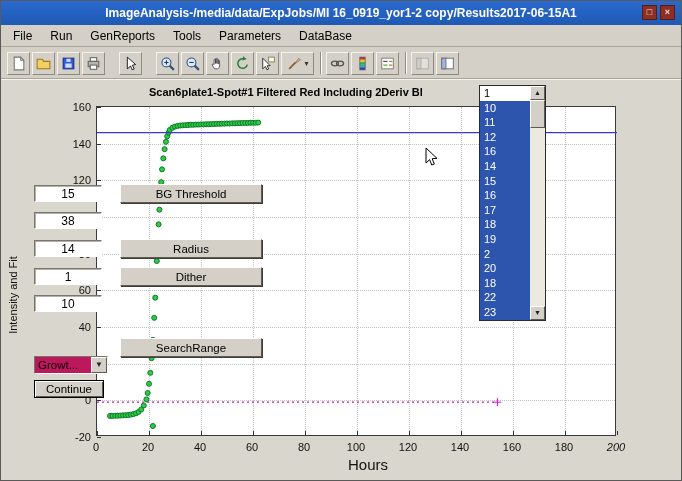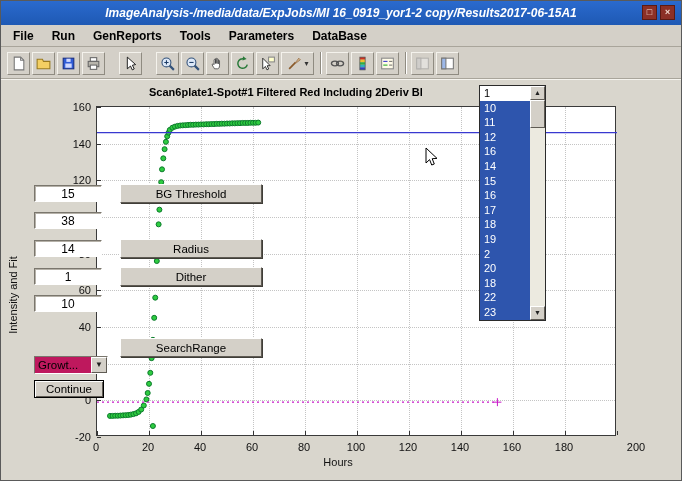--- a/index.html
+++ b/index.html
@@ -7,36 +7,36 @@
   #window {
     position:relative; width:682px; height:481px;
     background:#d4d0c8; border:1px solid #5a5a5a; overflow:hidden;
     font-family:"Liberation Sans", sans-serif;
   }
   
   #titlebar {
     position:absolute; left:0; top:0; width:100%; height:24px;
     background:linear-gradient(180deg,#2a6ace,#1e59b4);
     color:#fff; display:flex; align-items:center; justify-content:center;
-    font-size:12px; font-weight:bold;font-style:italic;
+    font-size:12px; font-weight:bold;
   }
   .tb-btn {
     position:absolute; top:4px; width:15px; height:15px;
     background:#8c3026; border:1px solid #5c1a12; color:#f4ddd2;
     font-size:9px; line-height:13px; text-align:center; cursor:default;
   }
   #max-btn { right:24px; }
   #close-btn { right:6px; }
   
   #menu-bar {
     position:absolute; left:0; top:24px; width:100%; height:22px;
     background:#d4d0c8; border-bottom:1px solid #a9a59b;
     display:flex; align-items:center; font-size:12px; padding-left:4px;
   }
-  .menu-item { padding:2px 8px; margin-right:2px; color:#000;font-weight:bold; }
+  .menu-item { padding:2px 8px; margin-right:2px; color:#000; }
   
   #toolbar {
     position:absolute; left:0; top:47px; width:100%; height:31px;
     background:#d4d0c8; border-bottom:1px solid #a9a59b;
     display:flex; align-items:center; padding-left:6px;
   }
   .tool-btn {
     width:23px; height:23px; margin-right:2px; background:#d4d0c8;
     border:1px solid; border-color:#f4f2ec #8f8b81 #8f8b81 #f4f2ec;
     display:flex; align-items:center; justify-content:center;
@@ -59,21 +59,21 @@
   .hgrid { position:absolute; left:0; right:0; height:0; border-top:1px dotted #c4c4c4; }
   .xtickmark { position:absolute; bottom:0; width:0; height:4px; border-left:1px solid #333; }
   .ytickmark { position:absolute; left:0; height:0; width:4px; border-top:1px solid #333; }
   #chart-svg { position:absolute; left:0; top:0; }
   .xtick { position:absolute; top:439px; width:30px; text-align:center; font-size:11px; color:#111; }
   .ytick { position:absolute; left:58px; width:32px; text-align:right; font-size:11px; color:#111; }
   #plot-title {
     position:absolute; left:148px; top:85px; font-size:11px; font-weight:bold;
     color:#000; white-space:nowrap;
   }
-  #xlabel { position:absolute; left:77px; top:455px; width:520px; text-align:center; font-size:11px; color:#111; }
+  #xlabel { position:absolute; left:107px; top:455px; width:520px; text-align:center; font-size:15px; color:#111; }
   #ylabel {
     position:absolute; left:-88px; top:288px; width:200px; text-align:center;
     font-size:11px; color:#111; transform:rotate(-90deg);
   }
   
   .win-input {
     position:absolute; width:68px; height:17px; background:#fff;
     border:1px solid; border-color:#7a766d #fff #fff #7a766d;
     box-shadow:inset 1px 1px 0 #b5b1a8;
     font-size:12px; text-align:center; font-family:"Liberation Sans",sans-serif;
@@ -257,21 +257,21 @@
         <div class="xtick" style="left: 80px;">0</div>
         <div class="xtick" style="left: 132px;">20</div>
         <div class="xtick" style="left: 184px;">40</div>
         <div class="xtick" style="left: 236px;">60</div>
         <div class="xtick" style="left: 288px;">80</div>
         <div class="xtick" style="left: 340px;">100</div>
         <div class="xtick" style="left: 392px;">120</div>
         <div class="xtick" style="left: 444px;">140</div>
         <div class="xtick" style="left: 496px;">160</div>
         <div class="xtick" style="left: 548px;">180</div>
-        <div class="xtick" style="left: 620px;">200</div>
+        <div class="xtick" style="left: 600px; font-style: italic;">200</div>
         <div class="ytick" style="top: 429px;">-20</div>
         <div class="ytick" style="top: 392.333px;">0</div>
         <div class="ytick" style="top: 355.667px;">20</div>
         <div class="ytick" style="top: 319px;">40</div>
         <div class="ytick" style="top: 282.333px;">60</div>
         <div class="ytick" style="top: 245.667px;">80</div>
         <div class="ytick" style="top: 209px;">100</div>
         <div class="ytick" style="top: 172.333px;">120</div>
         <div class="ytick" style="top: 135.667px;">140</div>
         <div class="ytick" style="top: 99px;">160</div>

